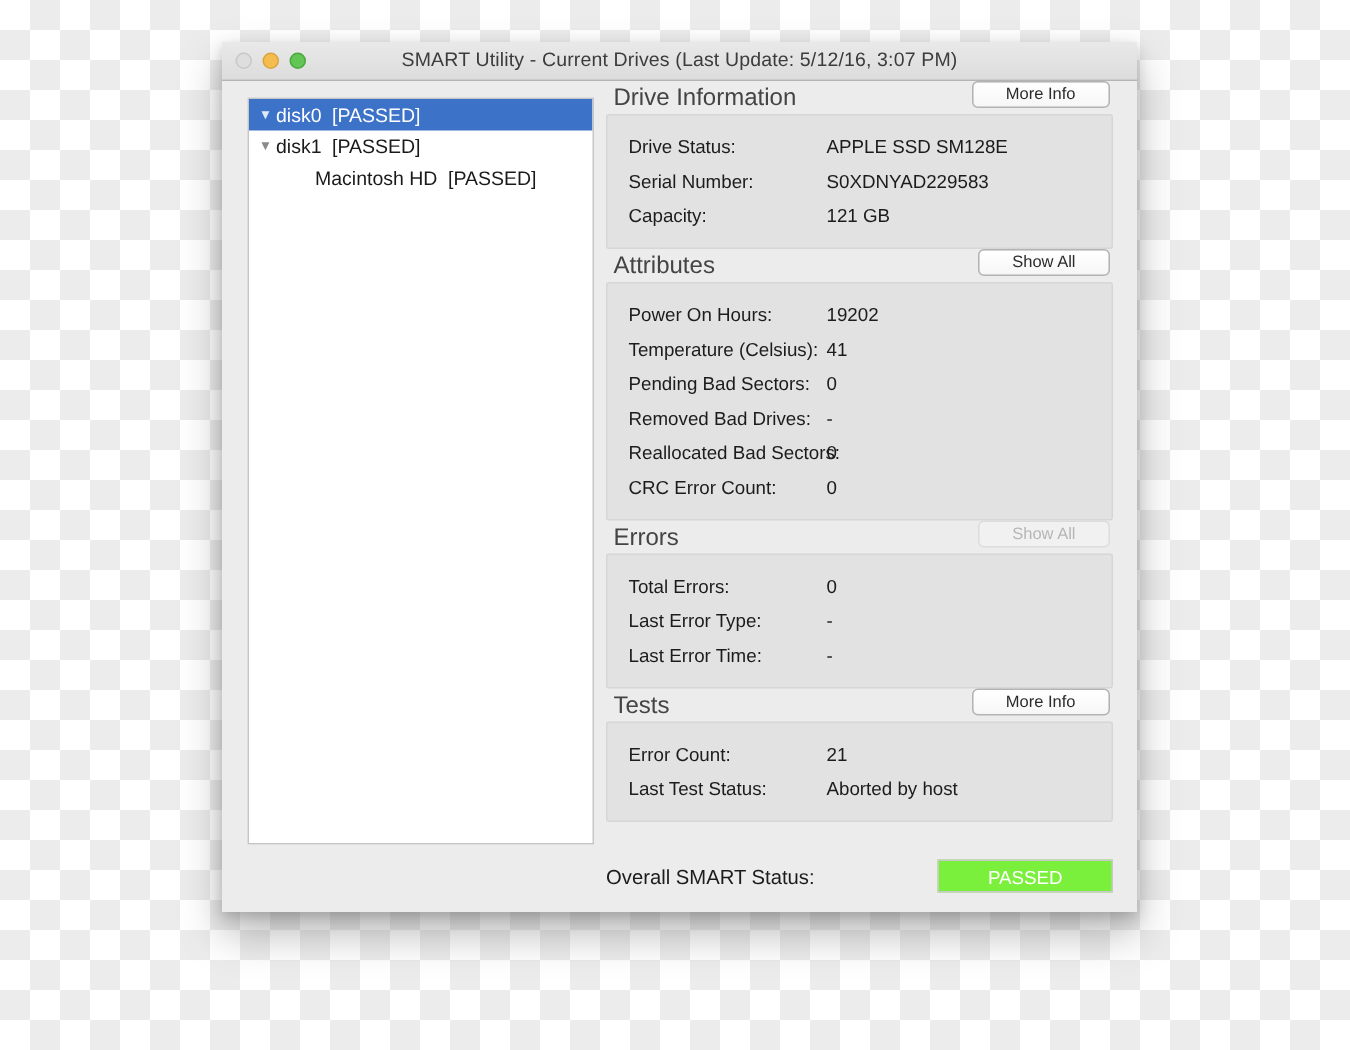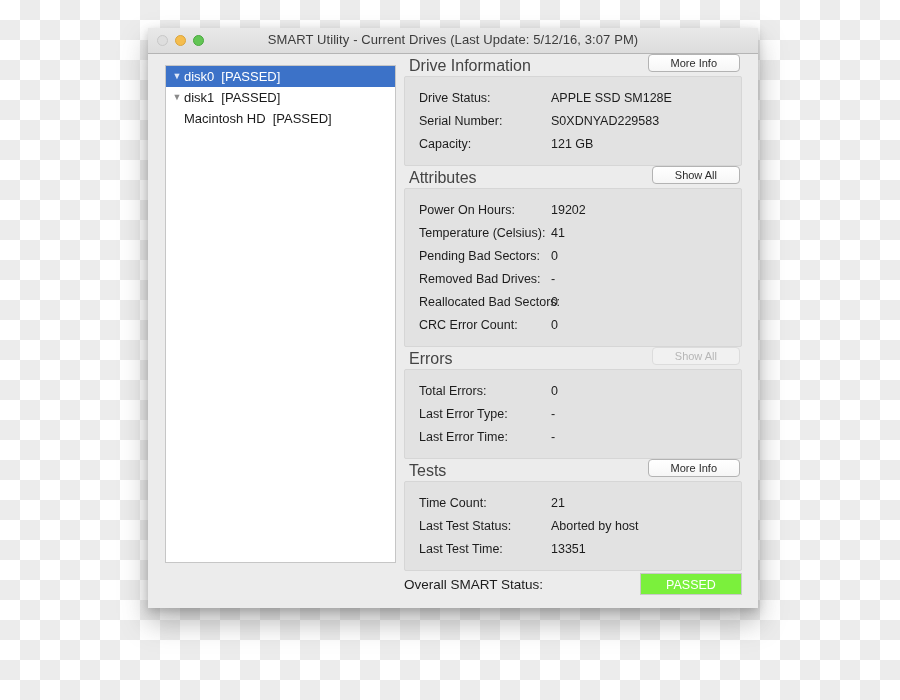--- a/index.html
+++ b/index.html
@@ -104,21 +104,21 @@
     width: 10px;
     margin-right: 2px;
     font-size: 9px;
     line-height: 21px;
     color: #8a8a8a;
     text-align: center;
   }
   .drive-row.selected .tri { color: #dfe8f7; }
   .tri.blank { color: transparent; }
   .drive-row .nm { margin-right: 7px; }
-  .drive-row.indent { padding-left: 6px; }
+  .drive-row.indent { padding-left: 32px; }
 
   
   #detail {
     position: absolute;
     left: 256px;
     top: 0;
     width: 338px;
   }
 
   .section-head {
@@ -189,21 +189,21 @@
     align-items: center;
     justify-content: space-between;
   }
   #overall-label {
     font-size: 13.5px;
     color: #1c1c1c;
     margin-right: 14px;
     white-space: nowrap;
   }
   #status-badge {
-    width: 102px;
+    width: 117px;
     height: 22px;
     line-height: 22px;
     text-align: center;
     font-size: 12.5px;
     color: #ffffff;
     background: #7bf03c;
     border: 1px solid #c9c9c9;
     box-sizing: border-box;
   }
 </style>
@@ -307,30 +307,26 @@
             <span class="lbl">Last Error Time:</span>
             <span class="val">-</span>
           </div>
         </div>
         <div class="section-head">
           <div class="section-title">Tests</div>
           <div class="btn">More Info</div>
         </div>
         <div class="panel">
           <div class="row">
-            <span class="lbl">Time Count:</span>
+            <span class="lbl">Error Count:</span>
             <span class="val">21</span>
           </div>
           <div class="row">
             <span class="lbl">Last Test Status:</span>
             <span class="val">Aborted by host</span>
-          </div>
-          <div class="row">
-            <span class="lbl">Last Test Time:</span>
-            <span class="val">13351</span>
           </div>
         </div>
       </div>
 
     <div id="overall">
       <span id="overall-label">Overall SMART Status:</span>
       <span id="status-badge" style="background: rgb(123, 240, 60);">PASSED</span>
     </div>
 
   </div>

